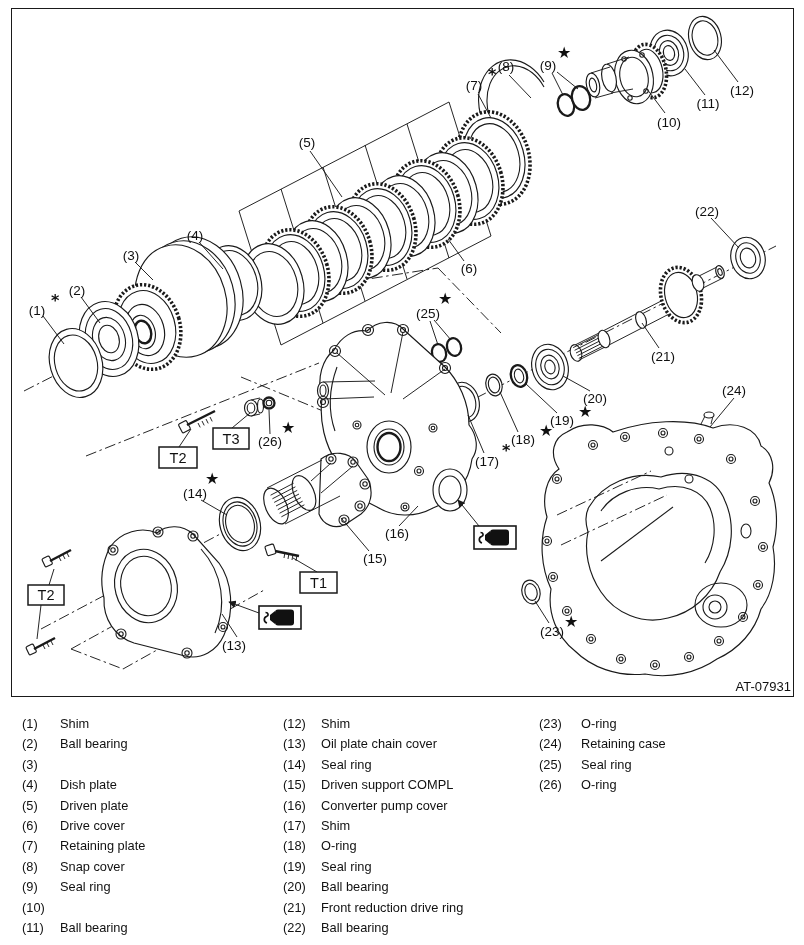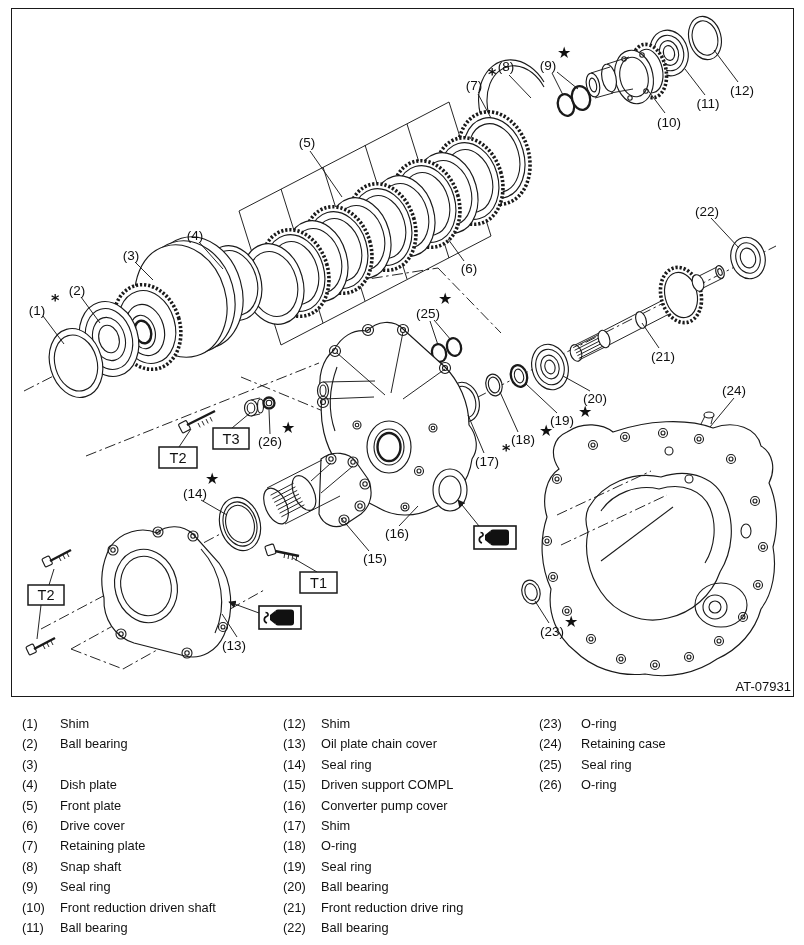--- a/index.html
+++ b/index.html
@@ -517,41 +517,40 @@
         </div>
         <div class="lrow">
           <span class="lnum">(3)</span>
         </div>
         <div class="lrow">
           <span class="lnum">(4)</span>
           <span class="llab">Dish plate</span>
         </div>
         <div class="lrow">
           <span class="lnum">(5)</span>
-          <span class="llab">Front plate</span>
+          <span class="llab">Driven plate</span>
         </div>
         <div class="lrow">
           <span class="lnum">(6)</span>
           <span class="llab">Drive cover</span>
         </div>
         <div class="lrow">
           <span class="lnum">(7)</span>
           <span class="llab">Retaining plate</span>
         </div>
         <div class="lrow">
           <span class="lnum">(8)</span>
-          <span class="llab">Snap shaft</span>
+          <span class="llab">Snap cover</span>
         </div>
         <div class="lrow">
           <span class="lnum">(9)</span>
           <span class="llab">Seal ring</span>
         </div>
         <div class="lrow">
           <span class="lnum">(10)</span>
-          <span class="llab">Front reduction driven shaft</span>
         </div>
         <div class="lrow">
           <span class="lnum">(11)</span>
           <span class="llab">Ball bearing</span>
         </div>
       </div>
     <div class="legend-col c2">
         <div class="lrow">
           <span class="lnum">(12)</span>
           <span class="llab">Shim</span>

